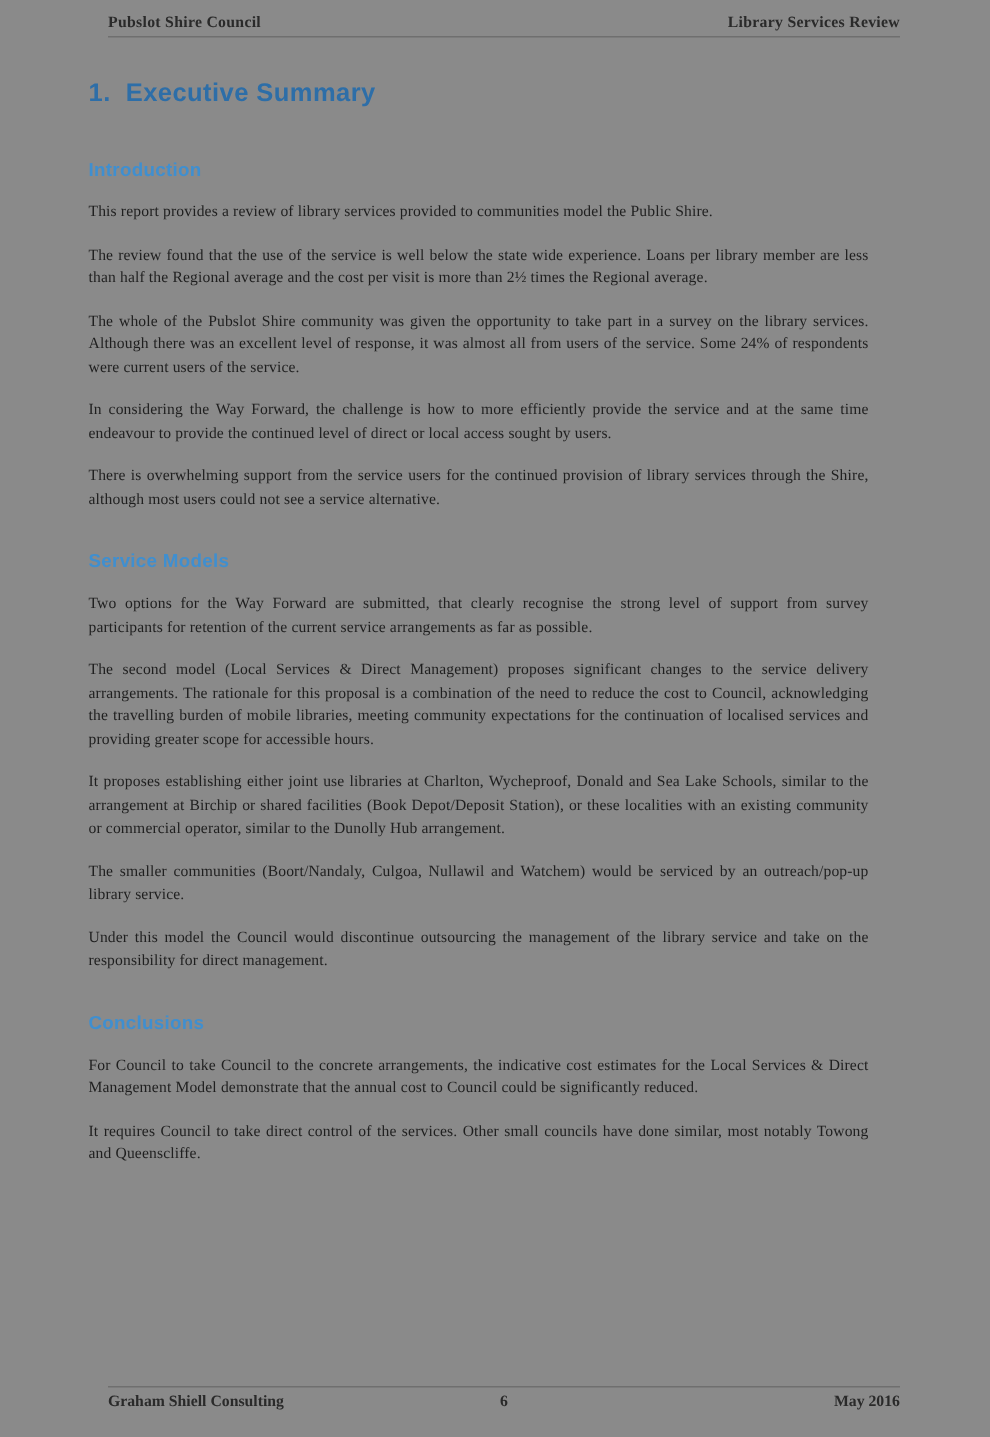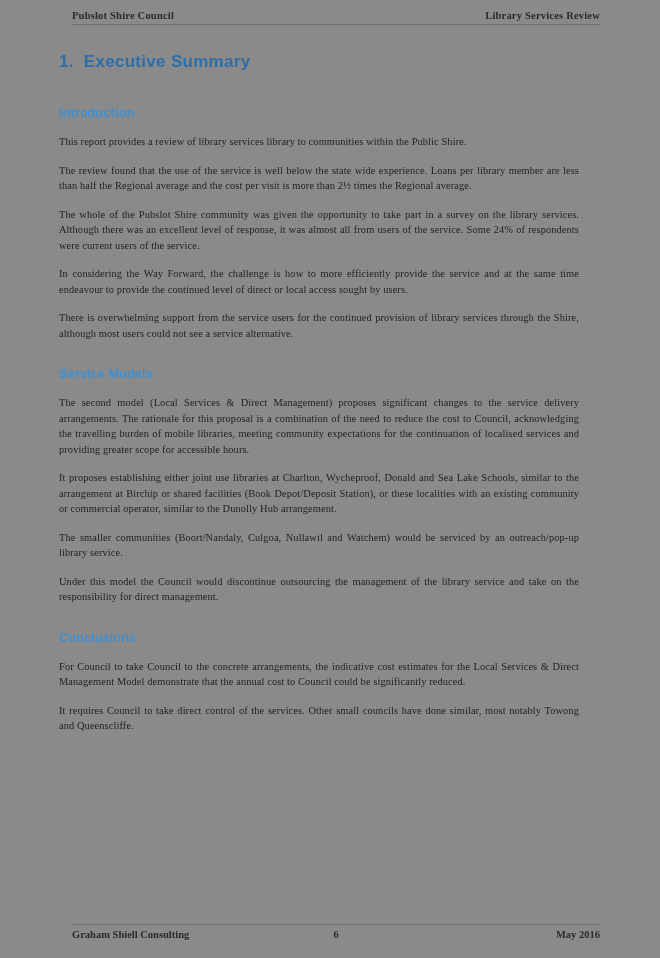--- a/index.html
+++ b/index.html
@@ -111,27 +111,28 @@
     <div class="header-right">Library Services Review</div>
   </div>
 
   <div class="content">
 
     <h1 class="chapter">
       <span class="num">1.</span><span>Executive Summary</span>
     </h1>
 
     <h2 class="section">Introduction</h2>
-    <p class="body">This report provides a review of library services library to communities within the Public Shire.</p>
+    <p class="body">This report provides a review of library services provided to communities model the Public Shire.</p>
     <p class="body">The review found that the use of the service is well below the state wide experience. Loans per library member are less than half the Regional average and the cost per visit is more than 2½ times the Regional average.</p>
     <p class="body">The whole of the Pubslot Shire community was given the opportunity to take part in a survey on the library services. Although there was an excellent level of response, it was almost all from users of the service. Some 24% of respondents were current users of the service.</p>
     <p class="body">In considering the Way Forward, the challenge is how to more efficiently provide the service and at the same time endeavour to provide the continued level of direct or local access sought by users.</p>
     <p class="body">There is overwhelming support from the service users for the continued provision of library services through the Shire, although most users could not see a service alternative.</p>
 
     <h2 class="section spaced">Service Models</h2>
+    <p class="body">Two options for the Way Forward are submitted, that clearly recognise the strong level of support from survey participants for retention of the current service arrangements as far as possible.</p>
     <p class="body">The second model (Local Services &amp; Direct Management) proposes significant changes to the service delivery arrangements. The rationale for this proposal is a combination of the need to reduce the cost to Council, acknowledging the travelling burden of mobile libraries, meeting community expectations for the continuation of localised services and providing greater scope for accessible hours.</p>
     <p class="body">It proposes establishing either joint use libraries at Charlton, Wycheproof, Donald and Sea Lake Schools, similar to the arrangement at Birchip or shared facilities (Book Depot/Deposit Station), or these localities with an existing community or commercial operator, similar to the Dunolly Hub arrangement.</p>
     <p class="body">The smaller communities (Boort/Nandaly, Culgoa, Nullawil and Watchem) would be serviced by an outreach/pop-up library service.</p>
     <p class="body">Under this model the Council would discontinue outsourcing the management of the library service and take on the responsibility for direct management.</p>
 
     <h2 class="section spaced">Conclusions</h2>
     <p class="body">For Council to take Council to the concrete arrangements, the indicative cost estimates for the Local Services &amp; Direct Management Model demonstrate that the annual cost to Council could be significantly reduced.</p>
     <p class="body">It requires Council to take direct control of the services. Other small councils have done similar, most notably Towong and Queenscliffe.</p>
 
   </div>

